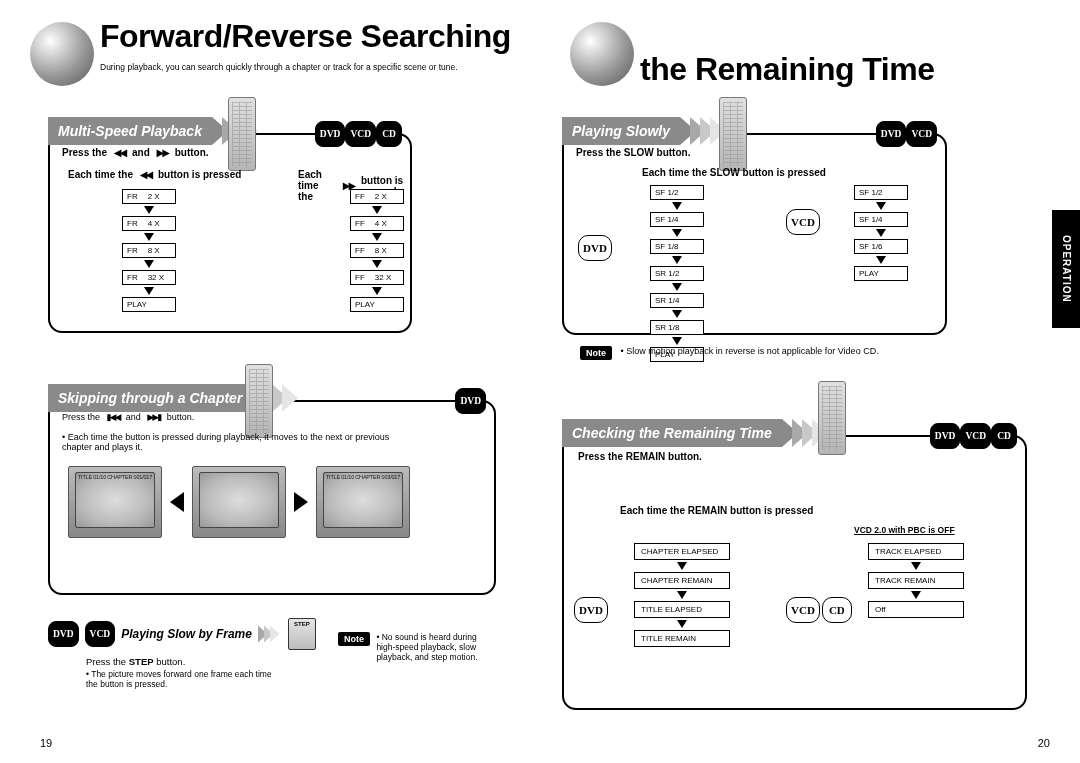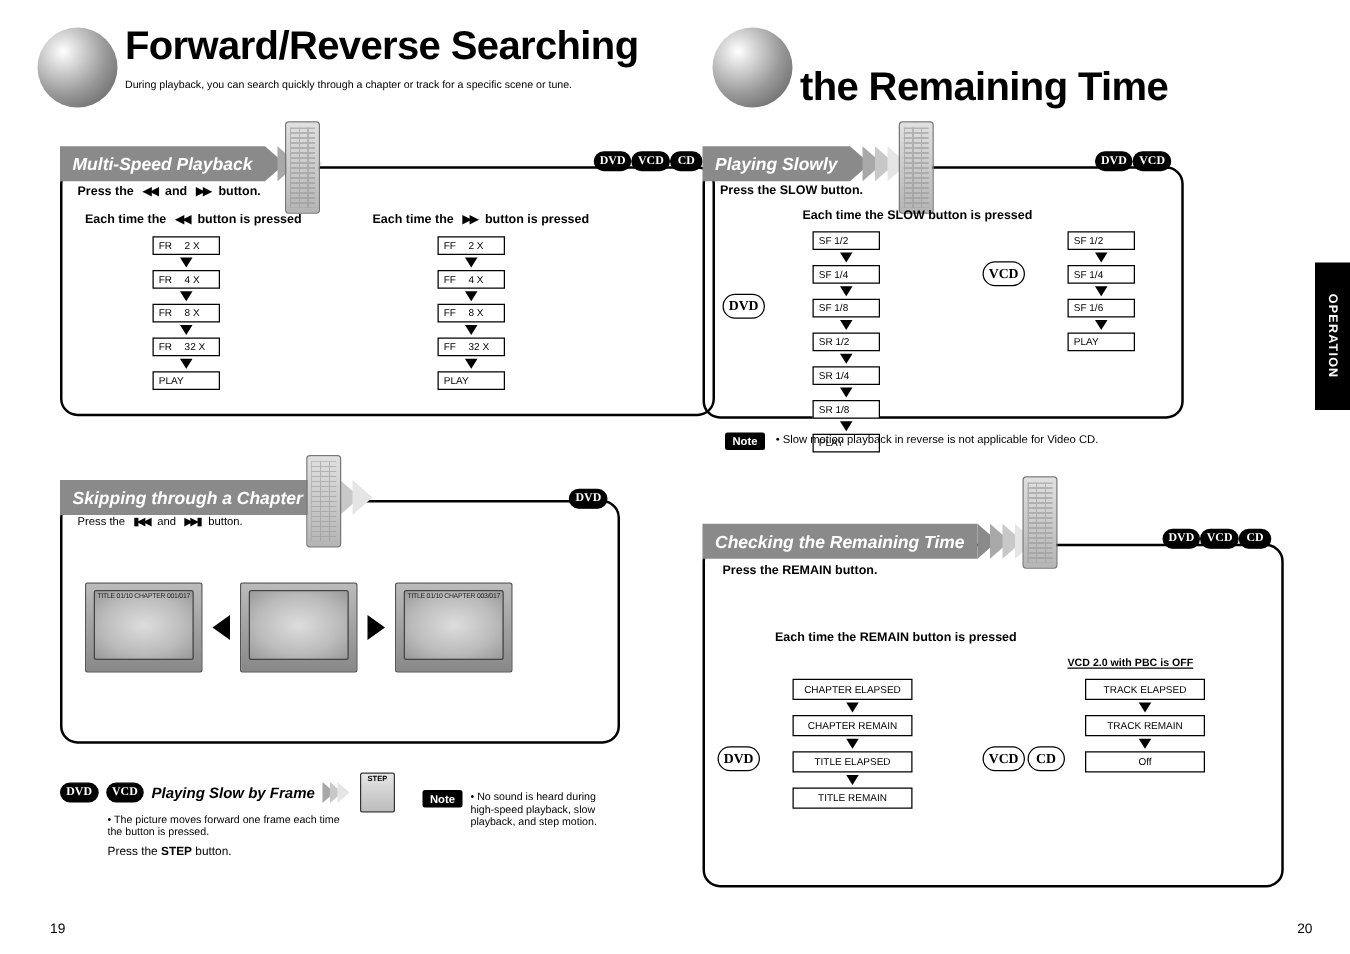--- a/index.html
+++ b/index.html
@@ -128,21 +128,21 @@
   .disc-badge {
     display:inline-flex;
     min-width:26px;height:16px;
     border:1px solid #000;
     border-radius: 8px;
     background:#fff;
     font-family: "Times New Roman", serif;
     font-size: 9.5px;
     font-weight:bold;
     align-items:center;justify-content:center;
-    padding: 2px 4px;
+    padding: 12px 4px;
   }
   .disc-badge.inv { background:#000;color:#fff; }
   .disc-badge.big { min-width:30px;height:20px;font-size:11px;border-radius:10px; }
 
   .label-strong { font-weight: bold; font-size: 10px; }
   .label-small { font-size: 9px; }
 
   .speed-box {
     border:1px solid #000;
     font-size:8px;
@@ -228,21 +228,21 @@
   .pagenum { position:absolute; bottom:14px; font-size:11px; }
 </style>
 </head>
 <body>
 
 <div class="page page-left">
   <div class="sphere"></div>
   <div class="h1">Forward/Reverse Searching</div>
   <div class="intro">During playback, you can search quickly through a chapter or track for a specific scene or tune.</div>
 
-  <div class="section-box" style="top:133px;left:48px;width:524px;height:200px;">
+  <div class="section-box" style="top:133px;left:48px;width:364px;height:200px;">
     <div class="tab-head">
       <div class="tab-body">Multi-Speed Playback</div>
       <div class="tab-arrows">
           <div class="tab-arrow ta1"></div>
           <div class="tab-arrow ta2"></div>
           <div class="tab-arrow ta3"></div>
           <div class="tab-arrow ta4"></div>
         </div>
     </div>
     <div style="position:absolute;top:-38px;left:178px;" class="remote"></div>
@@ -338,20 +338,23 @@
     <div style="position:absolute;top:-14px;right:8px;">
       <span class="disc-badge inv">DVD</span>
     </div>
 
     <div style="position:absolute;top:10px;left:12px;" class="bind-row">
       <span class="label-small">Press the&nbsp;</span>
       <span class="icon-prev" style="font-size:9px;"></span>
       <span class="label-small">&nbsp;and&nbsp;</span>
       <span class="icon-next" style="font-size:9px;"></span>
       <span class="label-small">&nbsp;button.</span>
+    </div>
+    <div style="position:absolute;top:30px;left:12px;width:330px;font-size:9px;">
+      • <span>Each time the button is pressed during playback, it moves to the next or previous chapter and plays it.</span>
     </div>
 
     <div style="position:absolute;top:64px;left:18px;display:flex;align-items:center;gap:8px;">
       <div class="tv">
         <div class="osd">TITLE 01/10  CHAPTER  001/017</div>
         <div class="screen"></div>
       </div>
       <span class="side-arrow left"></span>
       <div class="tv">
           <div class="screen"></div>
@@ -369,22 +372,22 @@
       <span class="disc-badge inv">DVD</span>
       <span class="disc-badge inv">VCD</span>
       <span class="label-strong" style="font-style:italic;font-size:12px;">Playing Slow by Frame</span>
       <div class="tab-arrows" style="transform:scale(.6);margin-left:-6px;">
           <div class="tab-arrow ta2"></div>
           <div class="tab-arrow ta3"></div>
           <div class="tab-arrow ta4"></div>
         </div>
       <div class="step-btn">STEP</div>
     </div>
+    <div style="margin:6px 0 2px 38px;font-size:9.5px;">Press the <b>STEP</b> button.</div>
     <div style="margin-left:38px;font-size:8.5px;width:190px;">• <span>The picture moves forward one frame each time the button is pressed.</span></div>
-    <div style="margin:6px 0 2px 38px;font-size:9.5px;">Press the <b>STEP</b> button.</div>
 
     <div style="position:absolute;top:14px;left:290px;font-size:8.5px;width:160px;">
       <span class="note-pill">Note</span>
       <span style="display:inline-block;vertical-align:top;width:120px;margin-left:4px;">• <span>No sound is heard during high-speed playback, slow playback, and step motion.</span></span>
     </div>
   </div>
 
   <div class="pagenum" style="left:40px;">19</div>
 </div>
 
@@ -440,21 +443,21 @@
         <div class="down-arrow"></div>
       <div class="speed-box">PLAY</div>
     </div>
   </div>
 
   <div style="position:absolute;top:346px;left:40px;font-size:9px;">
     <span class="note-pill">Note</span>
     <span style="margin-left:6px;">• <span>Slow motion playback in reverse is not applicable for Video CD.</span></span>
   </div>
 
-  <div class="section-box" style="top:435px;left:22px;width:465px;height:275px;text-align:center;">
+  <div class="section-box" style="top:435px;left:22px;width:465px;height:275px;">
     <div class="tab-head">
       <div class="tab-body">Checking the Remaining Time</div>
       <div class="tab-arrows">
           <div class="tab-arrow ta1"></div>
           <div class="tab-arrow ta2"></div>
           <div class="tab-arrow ta3"></div>
           <div class="tab-arrow ta4"></div>
         </div>
     </div>
     <div style="position:absolute;top:-56px;left:254px;" class="remote"></div>

